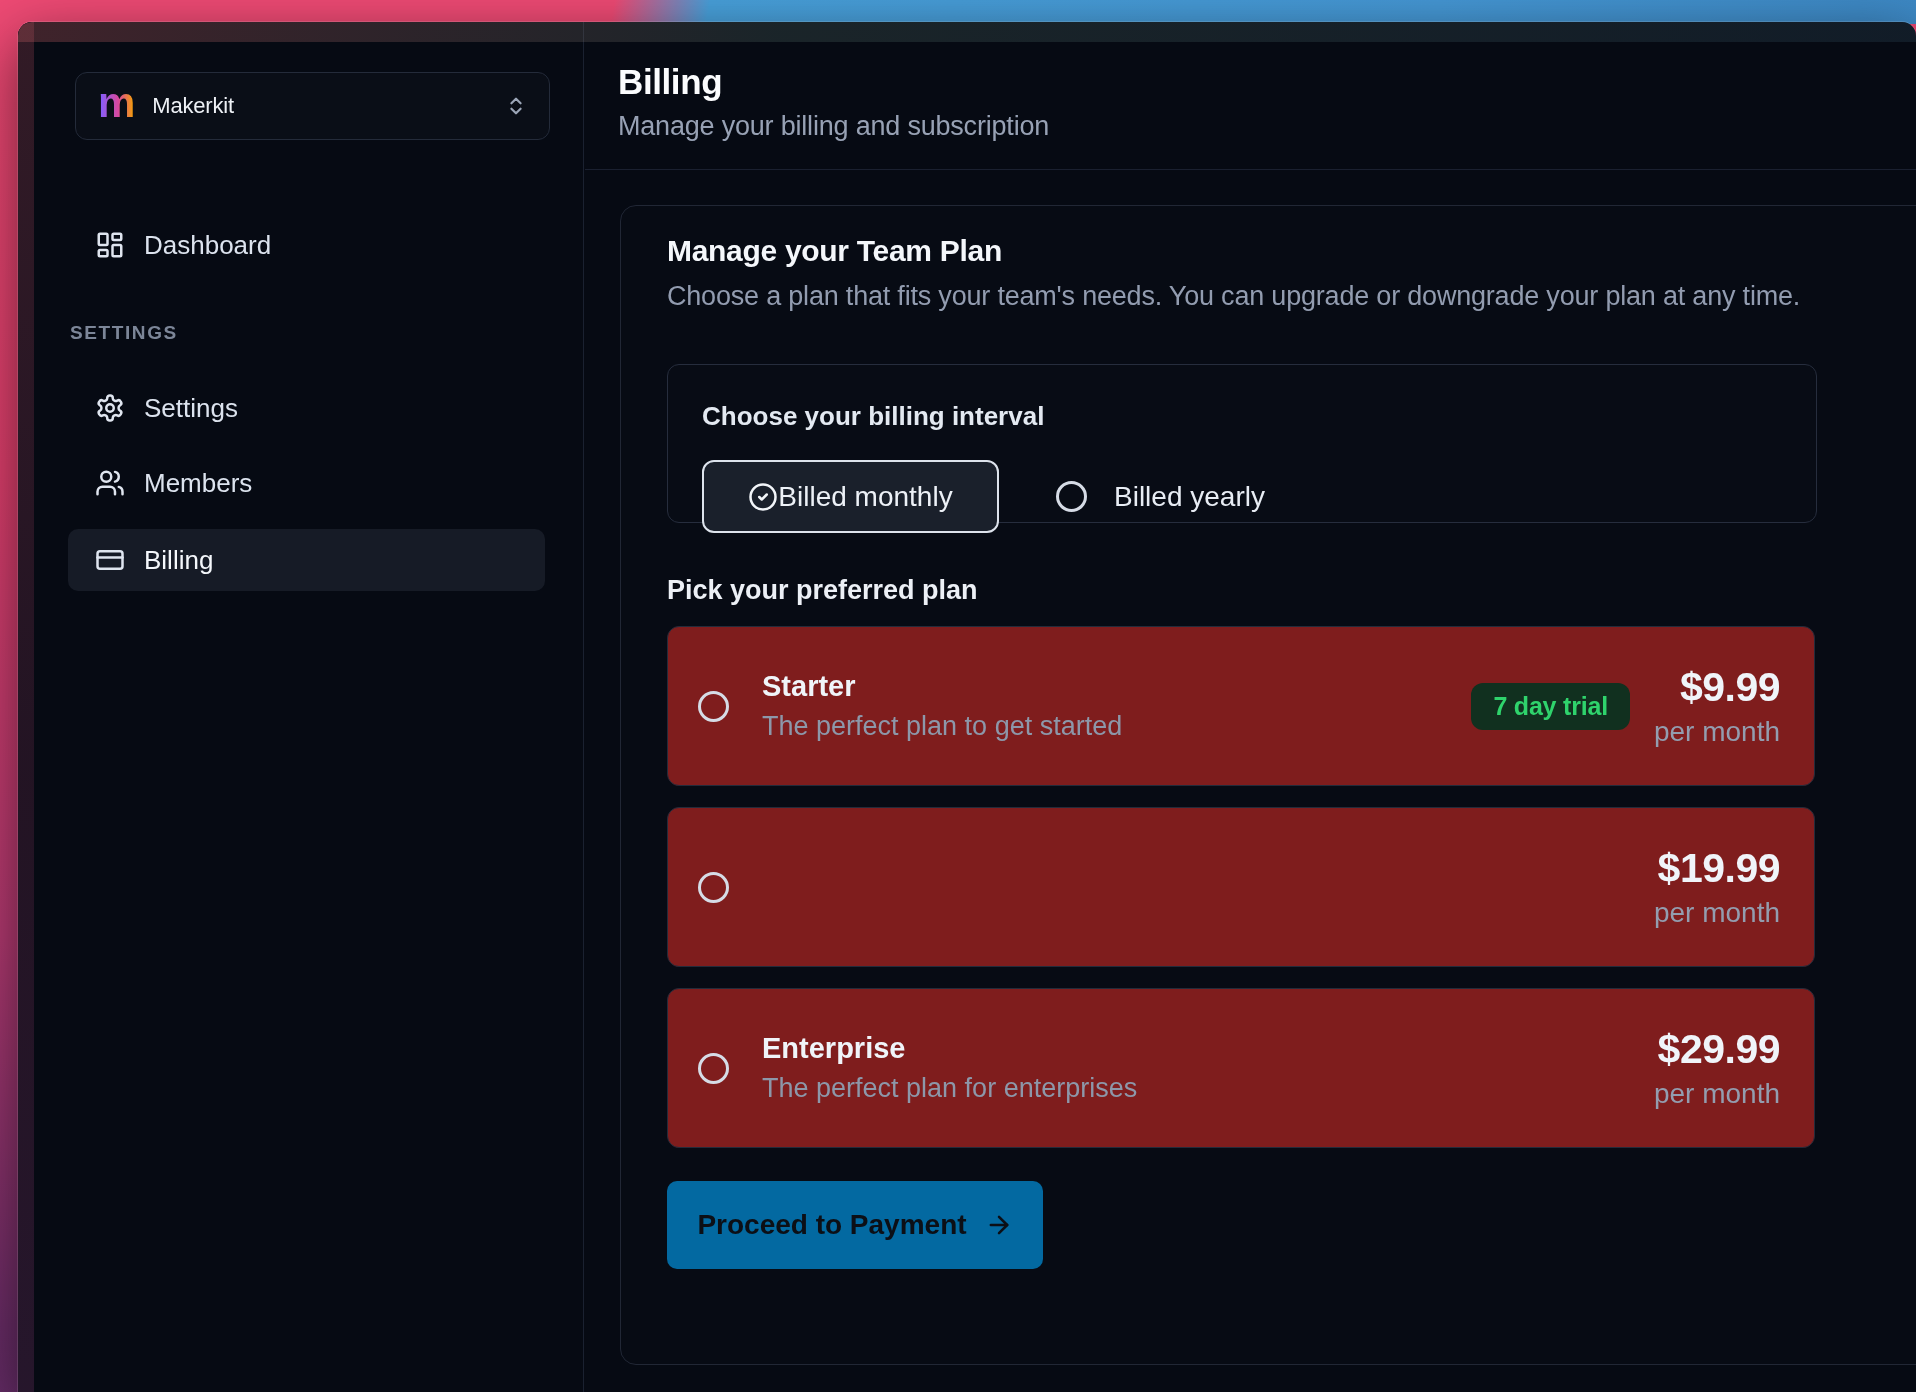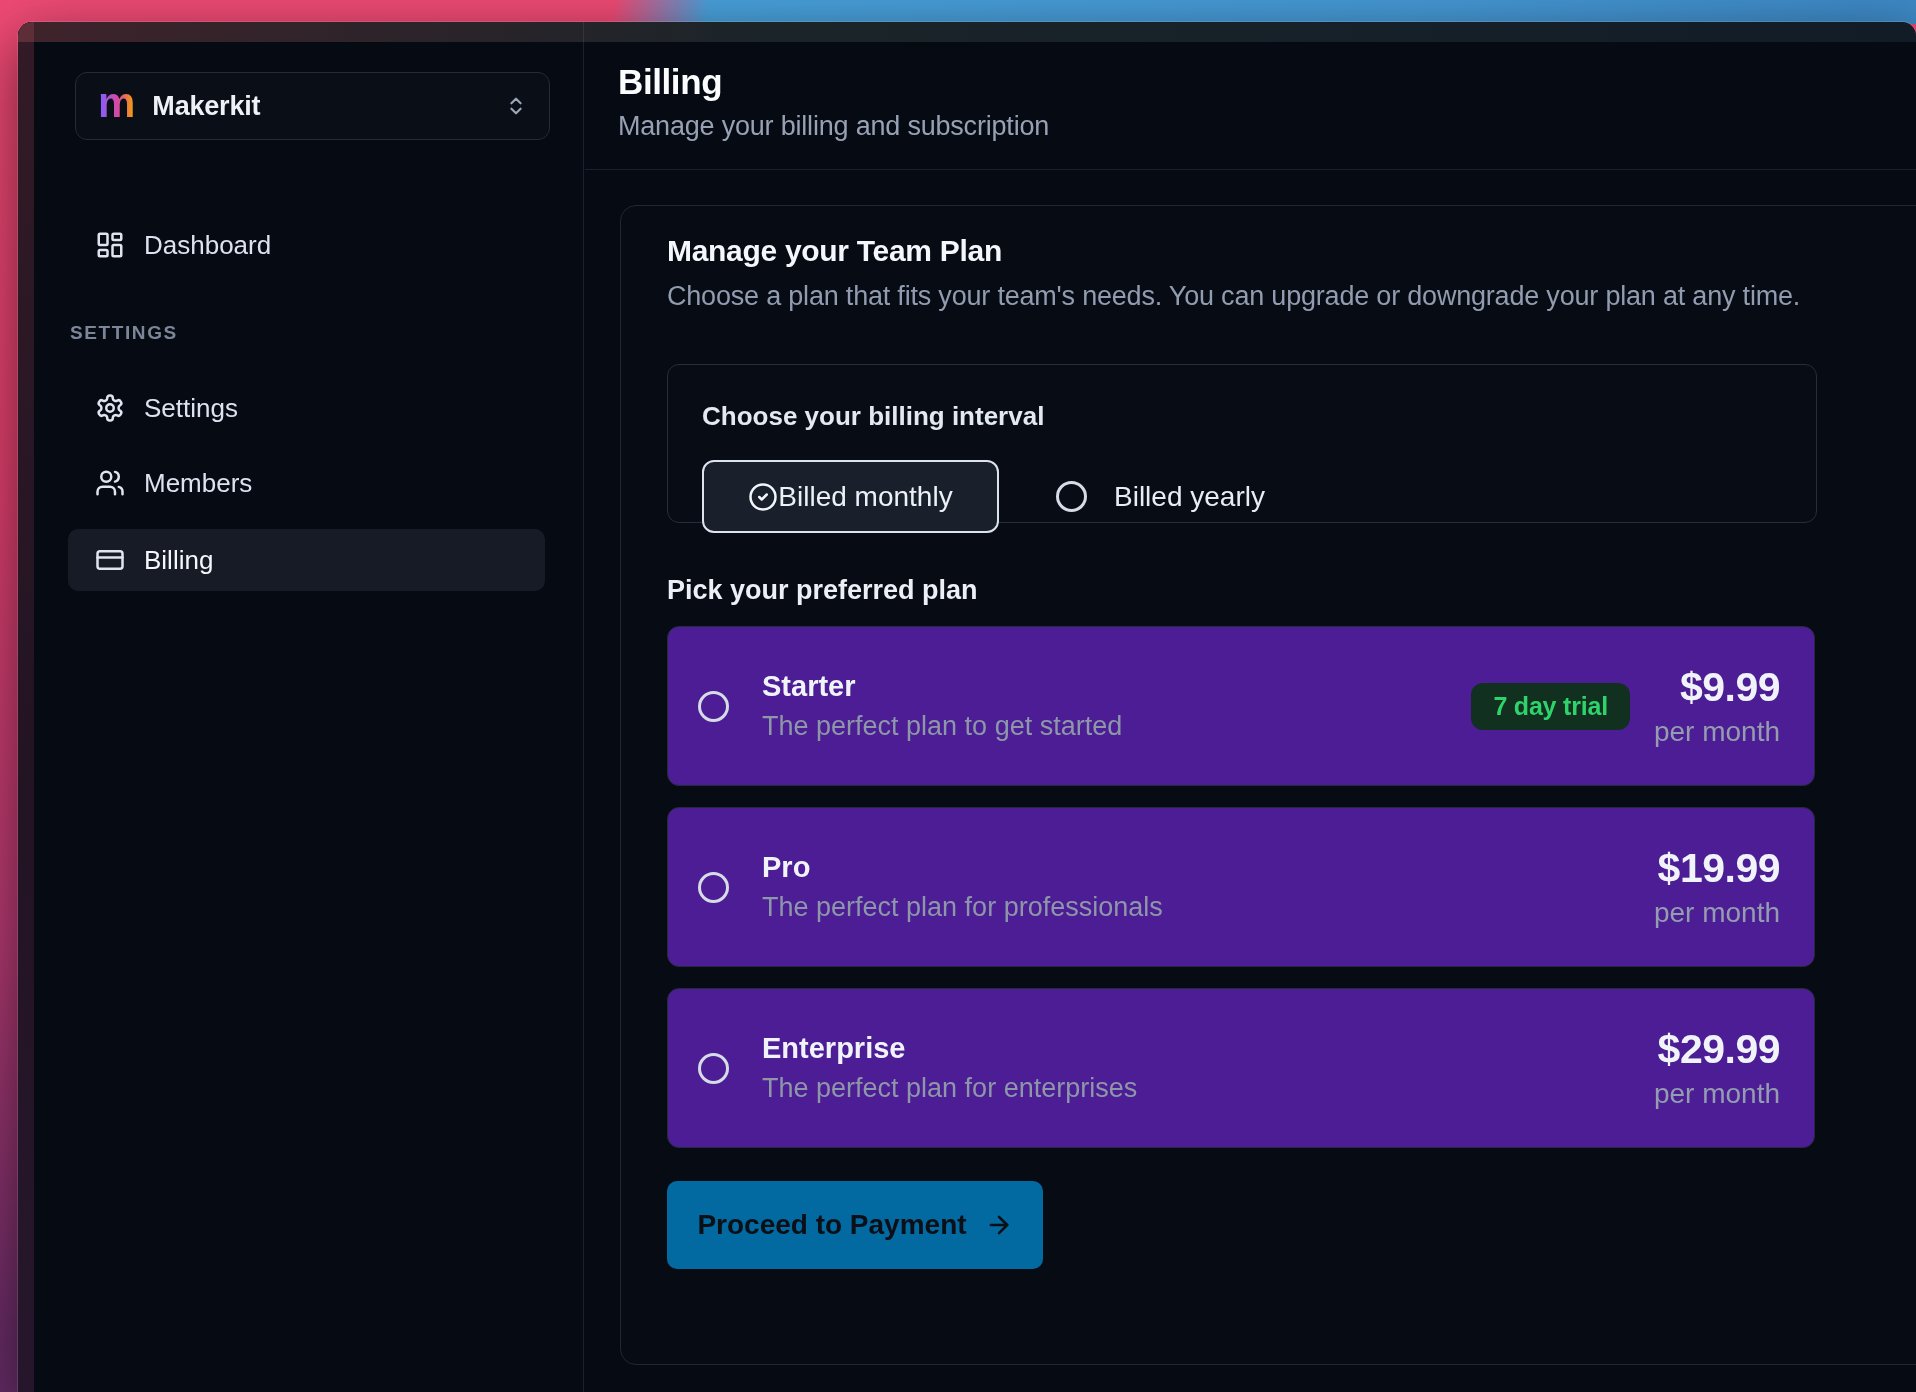--- a/index.html
+++ b/index.html
@@ -42,21 +42,21 @@
     position:absolute; left:57px; top:50px; width:475px; height:68px;
     border:1px solid #242b3a; border-radius:12px; background:#0a0e17;
     display:flex; align-items:center; padding:0 22px; gap:17px; cursor:pointer;
   }
   .logo-m {
     font-weight:bold; font-size:42px; line-height:1;
     background:linear-gradient(90deg,#8b5cf6 10%,#d9489c 55%,#f59e0b 95%);
     -webkit-background-clip:text; background-clip:text; color:transparent;
     transform:translateY(-3px);
   }
-  .workspace-name { font-size:27px; font-weight:700; color:#eef1f6; letter-spacing:-0.2px; }
+  .workspace-name { font-size:22px; font-weight:400; color:#eef1f6; letter-spacing:-0.2px; }
   .workspace svg { margin-left:auto; color:#9aa4b6; }
 
   .nav { position:absolute; left:50px; top:0; width:477px; }
   .nav-item {
     position:absolute; left:0; width:477px; height:62px;
     display:flex; align-items:center; padding-left:27px; gap:19px;
     border-radius:10px; color:#dce3ee; font-size:26px; cursor:pointer;
   }
   .nav-item svg { color:#dfe5ef; flex:none; }
   .nav-item.active { background:#161b26; color:#f4f7fb; }
@@ -98,21 +98,21 @@
     width:31px; height:31px; border-radius:50%; border:3px solid #d6dce6; flex:none;
   }
   .radio-option span { font-size:28px; color:#e8edf4; }
 
   .plans-label { margin-top:52px; font-size:27px; font-weight:600; color:#ecf0f6; }
 
   .plans { margin-top:20px; }
   .plan-row {
     width:1148px; height:160px; border:1px solid #242b3a; border-radius:12px;
     margin-bottom:21px; display:flex; align-items:center; padding:0 34px 0 30px;
-    background:#4c1d95; cursor:pointer;
+    background:#7f1d1d; cursor:pointer;
   }
   .plan-info { margin-left:33px; }
   .plan-name { font-size:29px; font-weight:bold; color:#f0f4f9; }
   .plan-desc { margin-top:8px; font-size:27px; color:#8d97a9; }
   .plan-right { margin-left:auto; display:flex; align-items:center; gap:24px; }
   .trial-badge {
     background:#11301f; color:#2fd36c; font-size:25px; font-weight:bold;
     padding:9px 22px; border-radius:12px; letter-spacing:-0.2px;
   }
   .plan-price-block { text-align:right; }
@@ -230,24 +230,20 @@
             <span class="trial-badge">7 day trial</span>
             <div class="plan-price-block">
               <div class="plan-price">$9.99</div>
               <div class="plan-period">per month</div>
             </div>
           </div>
         </div>
 
         <div class="plan-row">
           <span class="radio-circle"></span>
-          <div class="plan-info">
-            <div class="plan-name">Pro</div>
-            <div class="plan-desc">The perfect plan for professionals</div>
-          </div>
           <div class="plan-right">
             <div class="plan-price-block">
               <div class="plan-price">$19.99</div>
               <div class="plan-period">per month</div>
             </div>
           </div>
         </div>
 
         <div class="plan-row">
           <span class="radio-circle"></span>

